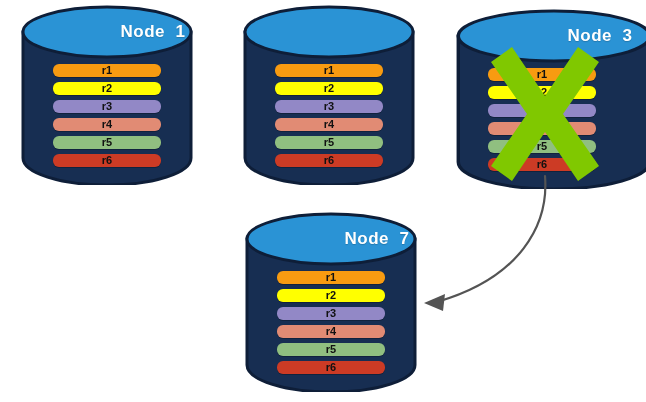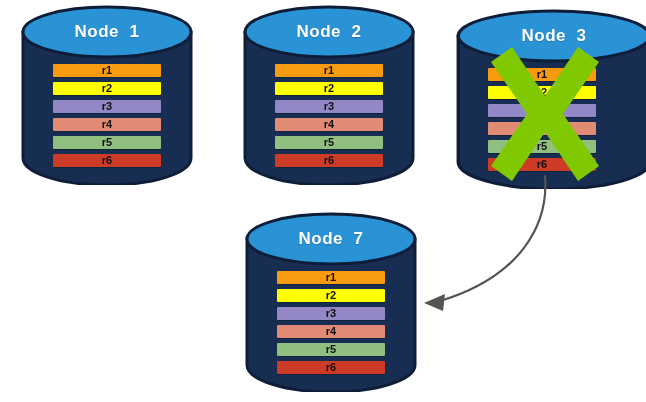--- a/index.html
+++ b/index.html
@@ -11,24 +11,25 @@
   #stage{position:absolute;left:0;top:0;width:646px;height:402px;}
 
   
   .node{position:absolute;}
   .node .cyl{position:absolute;left:0;top:0;width:100%;height:100%;}
   .node .label{
     position:absolute;left:0;width:100%;text-align:center;
     color:#ffffff;font-weight:bold;font-size:17px;letter-spacing:.5px;
     white-space:pre;pointer-events:none;
     text-shadow:0 1px 1px rgba(0,0,0,.18);
+    padding-left:46px;
   }
   .rows{position:absolute;left:0;width:100%;}
   .row{
-    position:relative;height:13px;margin-bottom:5px;border-radius:1px;
+    position:relative;height:13px;margin-bottom:5px;border-radius:6px;
     box-shadow:0 1px 0 rgba(0,0,0,.25);
   }
   .row:last-child{margin-bottom:4px;}
   .row span{
     position:absolute;left:0;top:0;width:100%;height:13px;line-height:13px;
     text-align:center;font-size:11px;font-weight:bold;color:#111111;
   }
 
   
   .cross{position:absolute;pointer-events:none;}
@@ -67,21 +68,20 @@
         <span>r6</span>
         </div>
     </div>
   </div>
 
   <div class="node" id="node2" style="left:243px;top:5px;width:172px;height:180px;">
     <svg class="cyl" viewBox="0 0 172 180" preserveAspectRatio="none">
       <path d="M2,27 L2,153 A84,27 0 0 0 170,153 L170,27 Z" fill="#172E52" stroke="#0E1E38" stroke-width="3"></path>
       <ellipse cx="86" cy="27" rx="84" ry="25" fill="#2A93D5" stroke="#0E1E38" stroke-width="3"></ellipse>
     </svg>
-    <div class="label" style="top:17px;">Node  2</div>
     <div class="rows" style="top:59px;left:32px;width:108px;">
       <div class="row" style="background:#F89B11;">
         <span>r1</span>
         </div>
       <div class="row" style="background:#FFFF00;">
         <span>r2</span>
         </div>
       <div class="row" style="background:#9288C6;">
         <span>r3</span>
         </div>

